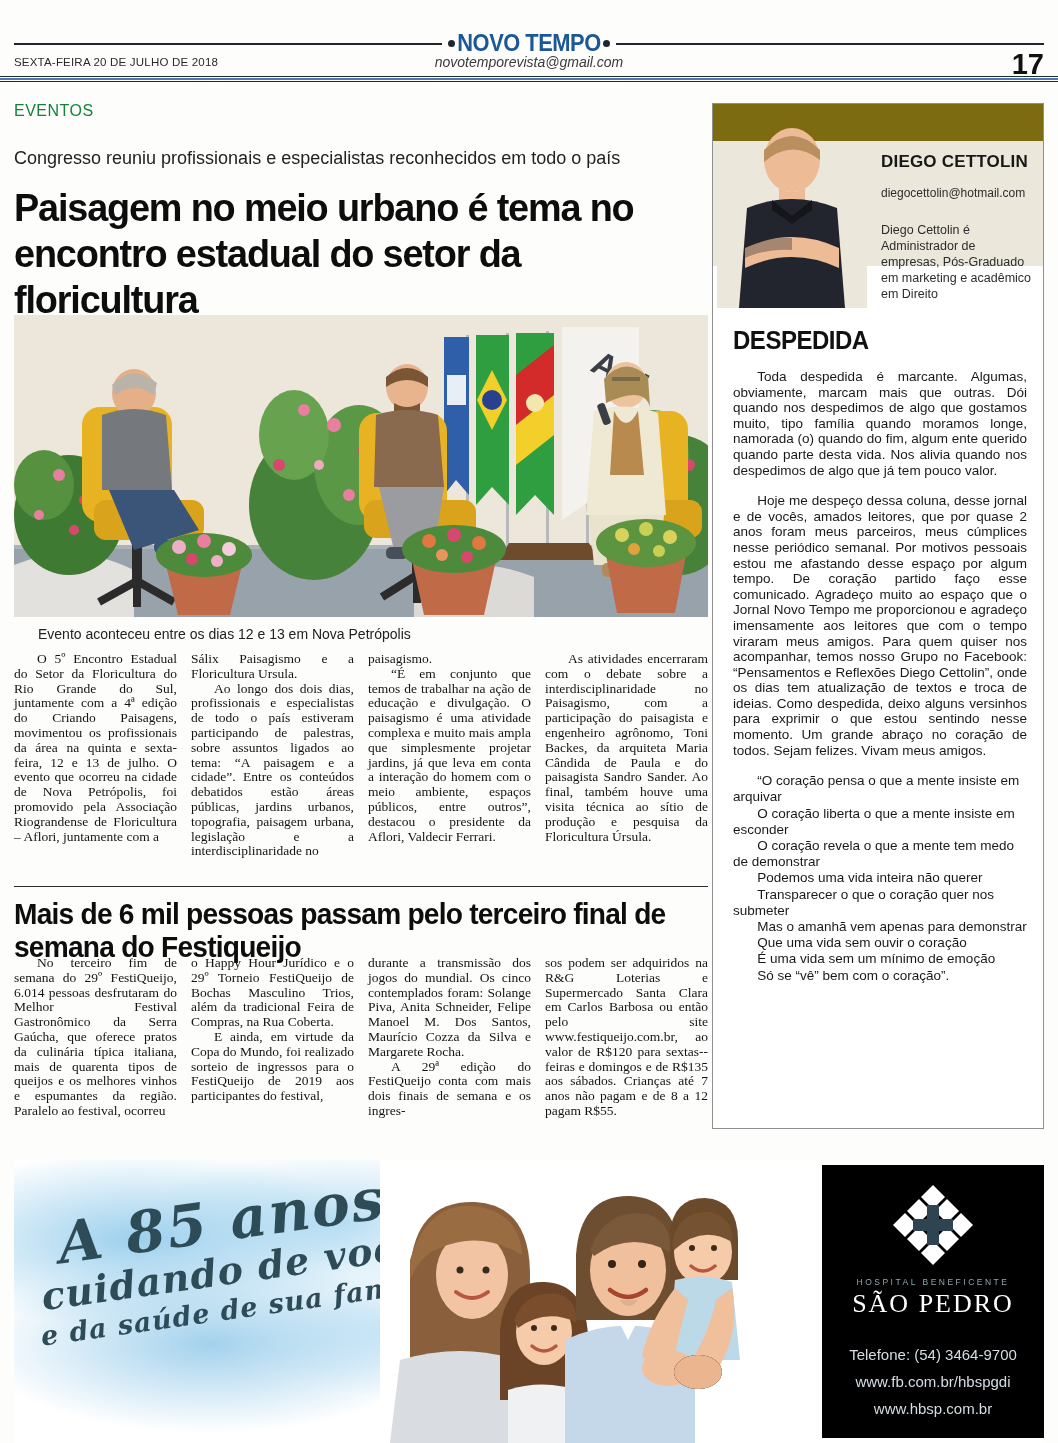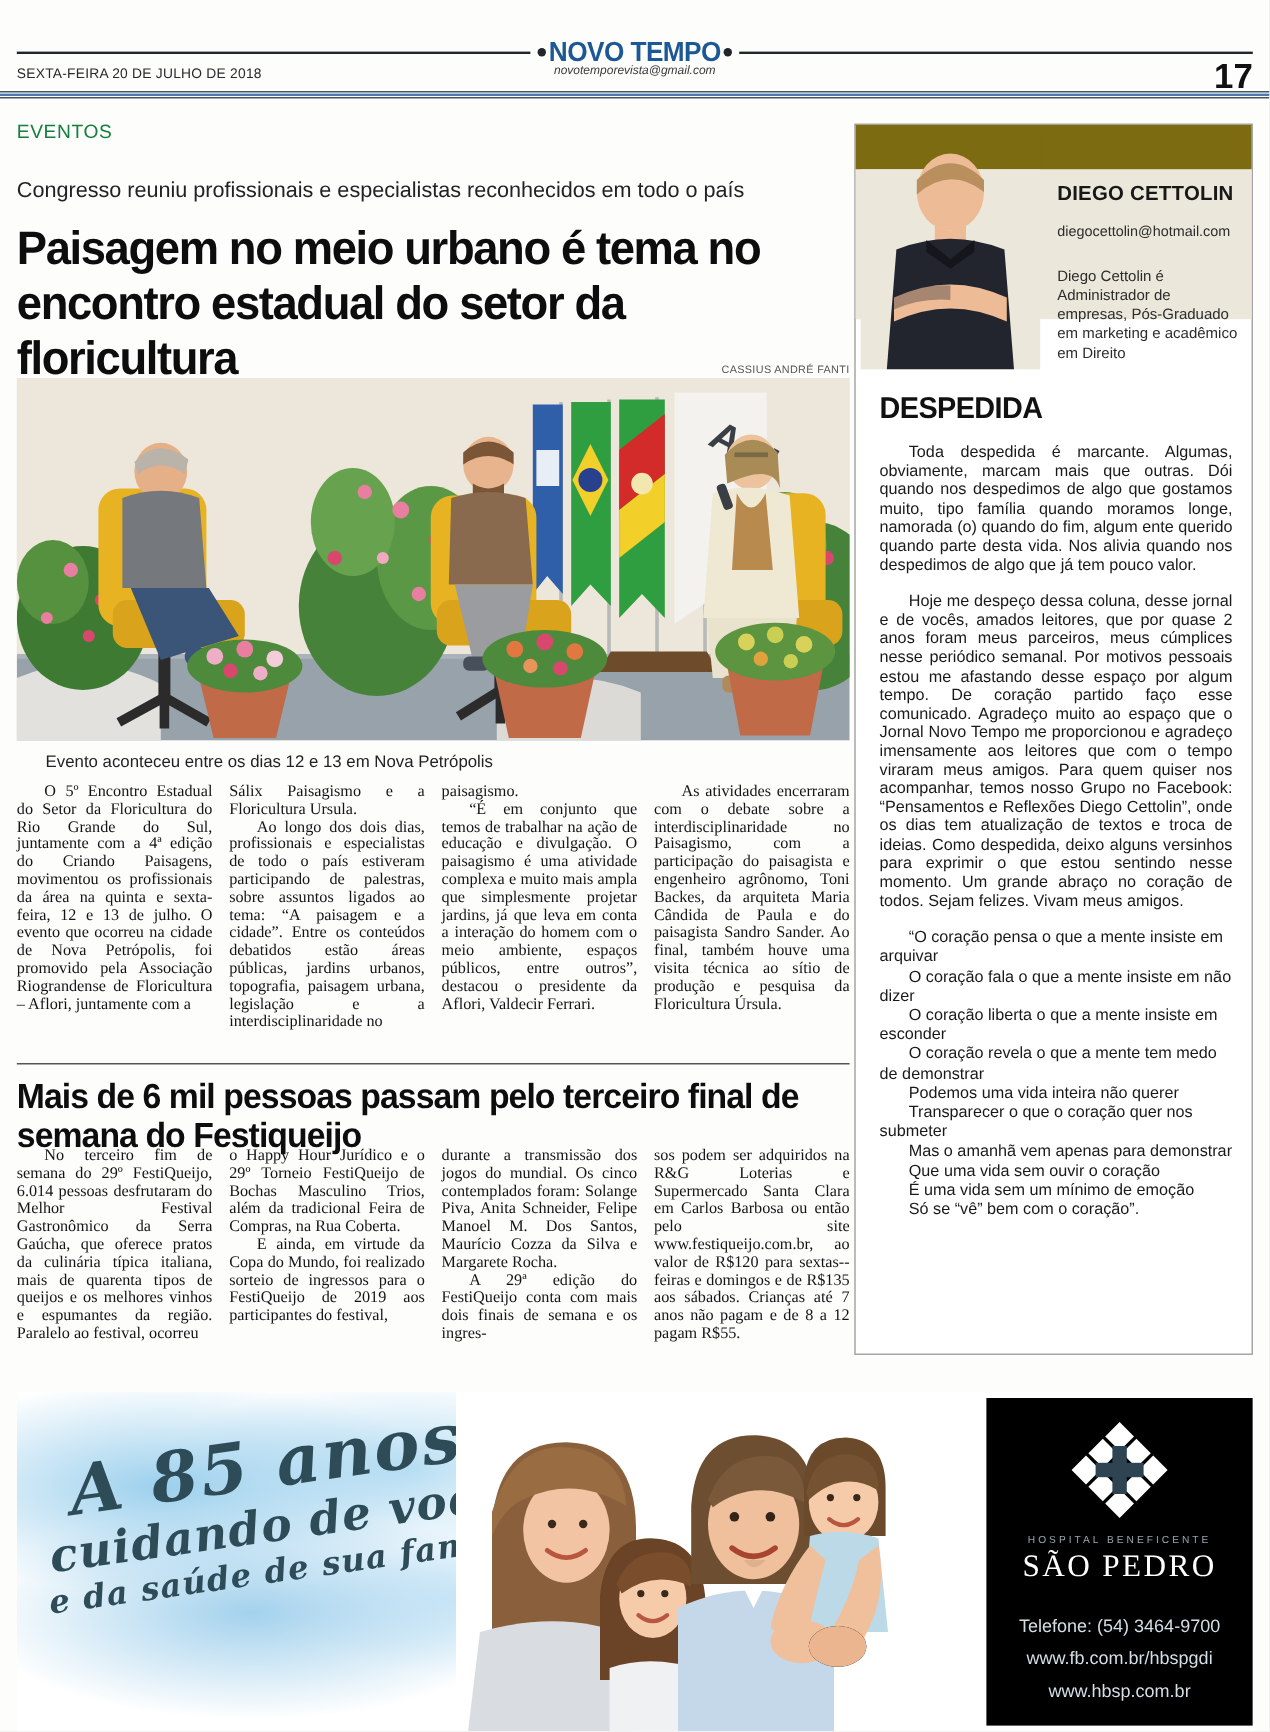--- a/index.html
+++ b/index.html
@@ -10,21 +10,21 @@
   .mh-line{position:absolute;top:13px;height:2px;background:#20262c;}
   .mh-line.left{left:0;width:428px;}
   .mh-line.right{right:0;width:428px;}
   .mh-dot{position:absolute;top:10px;width:7px;height:7px;border-radius:50%;background:#20262c;}
   .mh-dot.left{left:434px;} .mh-dot.right{right:434px;}
   .brand{position:absolute;left:0;right:0;top:0;text-align:center;font-size:23px;font-weight:bold;
          letter-spacing:-.5px;color:#1c5796;transform:scaleX(.95);}
   .subrow{position:absolute;left:14px;right:14px;top:52px;height:20px;}
   .pub-date{position:absolute;left:0;top:4px;font-size:11.5px;color:#2a2a2a;letter-spacing:.2px;}
   .pub-email{position:absolute;left:0;right:0;top:2px;text-align:center;font-style:italic;
-             font-size:10px;color:#3a3a3a;}
+             font-size:14px;color:#3a3a3a;}
   .pub-page{position:absolute;right:0;top:-4px;font-size:29px;font-weight:bold;color:#111;}
   .rule{position:absolute;left:0;right:0;}
   .r1{top:76px;height:1px;background:#1d2b3a;}
   .r2{top:78px;height:2px;background:#4d79ad;}
   .r3{top:81px;height:1px;background:#1d2b3a;}
   
   .section-label{position:absolute;left:14px;top:102px;font-size:16px;color:#15803d;letter-spacing:.5px;}
   .kicker{position:absolute;left:14px;top:148px;font-size:18px;color:#222;}
   .headline1{position:absolute;left:14px;top:185px;width:700px;font-size:39px;line-height:46px;
              font-weight:bold;color:#0d0d0d;letter-spacing:-1.2px;transform:scaleX(.97);transform-origin:left;}
@@ -100,21 +100,20 @@
     <span class="pub-email">novotemporevista@gmail.com</span>
     <span class="pub-page">17</span>
   </div>
   <div class="rule r1"></div>
   <div class="rule r2"></div>
   <div class="rule r3"></div>
 
   <div class="section-label">EVENTOS</div>
   <div class="kicker">Congresso reuniu profissionais e especialistas reconhecidos em todo o país</div>
   <div class="headline1">Paisagem no meio urbano é tema no encontro estadual do setor da floricultura</div>
-  <div class="photo-credit">CASSIUS ANDRÉ FANTI</div>
 
   <div class="main-photo">
     <svg width="694" height="302" viewBox="0 0 694 302">
       <rect x="0" y="0" width="694" height="302" fill="#ece7da"></rect>
       <rect x="0" y="232" width="694" height="70" fill="#98a2aa"></rect>
       <rect x="0" y="230" width="694" height="4" fill="#aab3ba"></rect>
 
       <path d="M0 250 Q60 225 120 255 L120 302 L0 302 Z" fill="#e3e1dd"></path>
       <path d="M400 260 Q460 238 520 262 L520 302 L400 302 Z" fill="#dcdad6"></path>
 
@@ -294,21 +293,20 @@
       <div class="name">DIEGO CETTOLIN</div>
       <div class="mail">diegocettolin@hotmail.com</div>
       <div class="bio">Diego Cettolin é Administrador de empresas, Pós-Graduado em marketing e acadêmico em Direito</div>
     </div>
     <div class="desp">
       <h2>DESPEDIDA</h2>
       <p>Toda despedida é marcante. Algumas, obviamente, marcam mais que outras. Dói quando nos despedimos de algo que gostamos muito, tipo família quando moramos longe, namorada (o) quando do fim, algum ente querido quando parte desta vida. Nos alivia quando nos despedimos de algo que já tem pouco valor.</p>
       <p>Hoje me despeço dessa coluna, desse jornal e de vocês, amados leitores, que por quase 2 anos foram meus parceiros, meus cúmplices nesse periódico semanal. Por motivos pessoais estou me afastando desse espaço por algum tempo. De coração partido faço esse comunicado. Agradeço muito ao espaço que o Jornal Novo Tempo me proporcionou e agradeço imensamente aos leitores que com o tempo viraram meus amigos. Para quem quiser nos acompanhar, temos nosso Grupo no Facebook: “Pensamentos e Reflexões Diego Cettolin”, onde os dias tem atualização de textos e troca de ideias. Como despedida, deixo alguns versinhos para exprimir o que estou sentindo nesse momento. Um grande abraço no coração de todos. Sejam felizes. Vivam meus amigos.</p>
       <div class="poem">
         <p>“O coração pensa o que a mente insiste em arquivar</p>
-        <p>O coração fala o que a mente insiste em não dizer</p>
         <p>O coração liberta o que a mente insiste em esconder</p>
         <p>O coração revela o que a mente tem medo de demonstrar</p>
         <p>Podemos uma vida inteira não querer</p>
         <p>Transparecer o que o coração quer nos submeter</p>
         <p>Mas o amanhã vem apenas para demonstrar</p>
         <p>Que uma vida sem ouvir o coração</p>
         <p>É uma vida sem um mínimo de emoção</p>
         <p>Só se “vê” bem com o coração”.</p>
       </div>
     </div>

